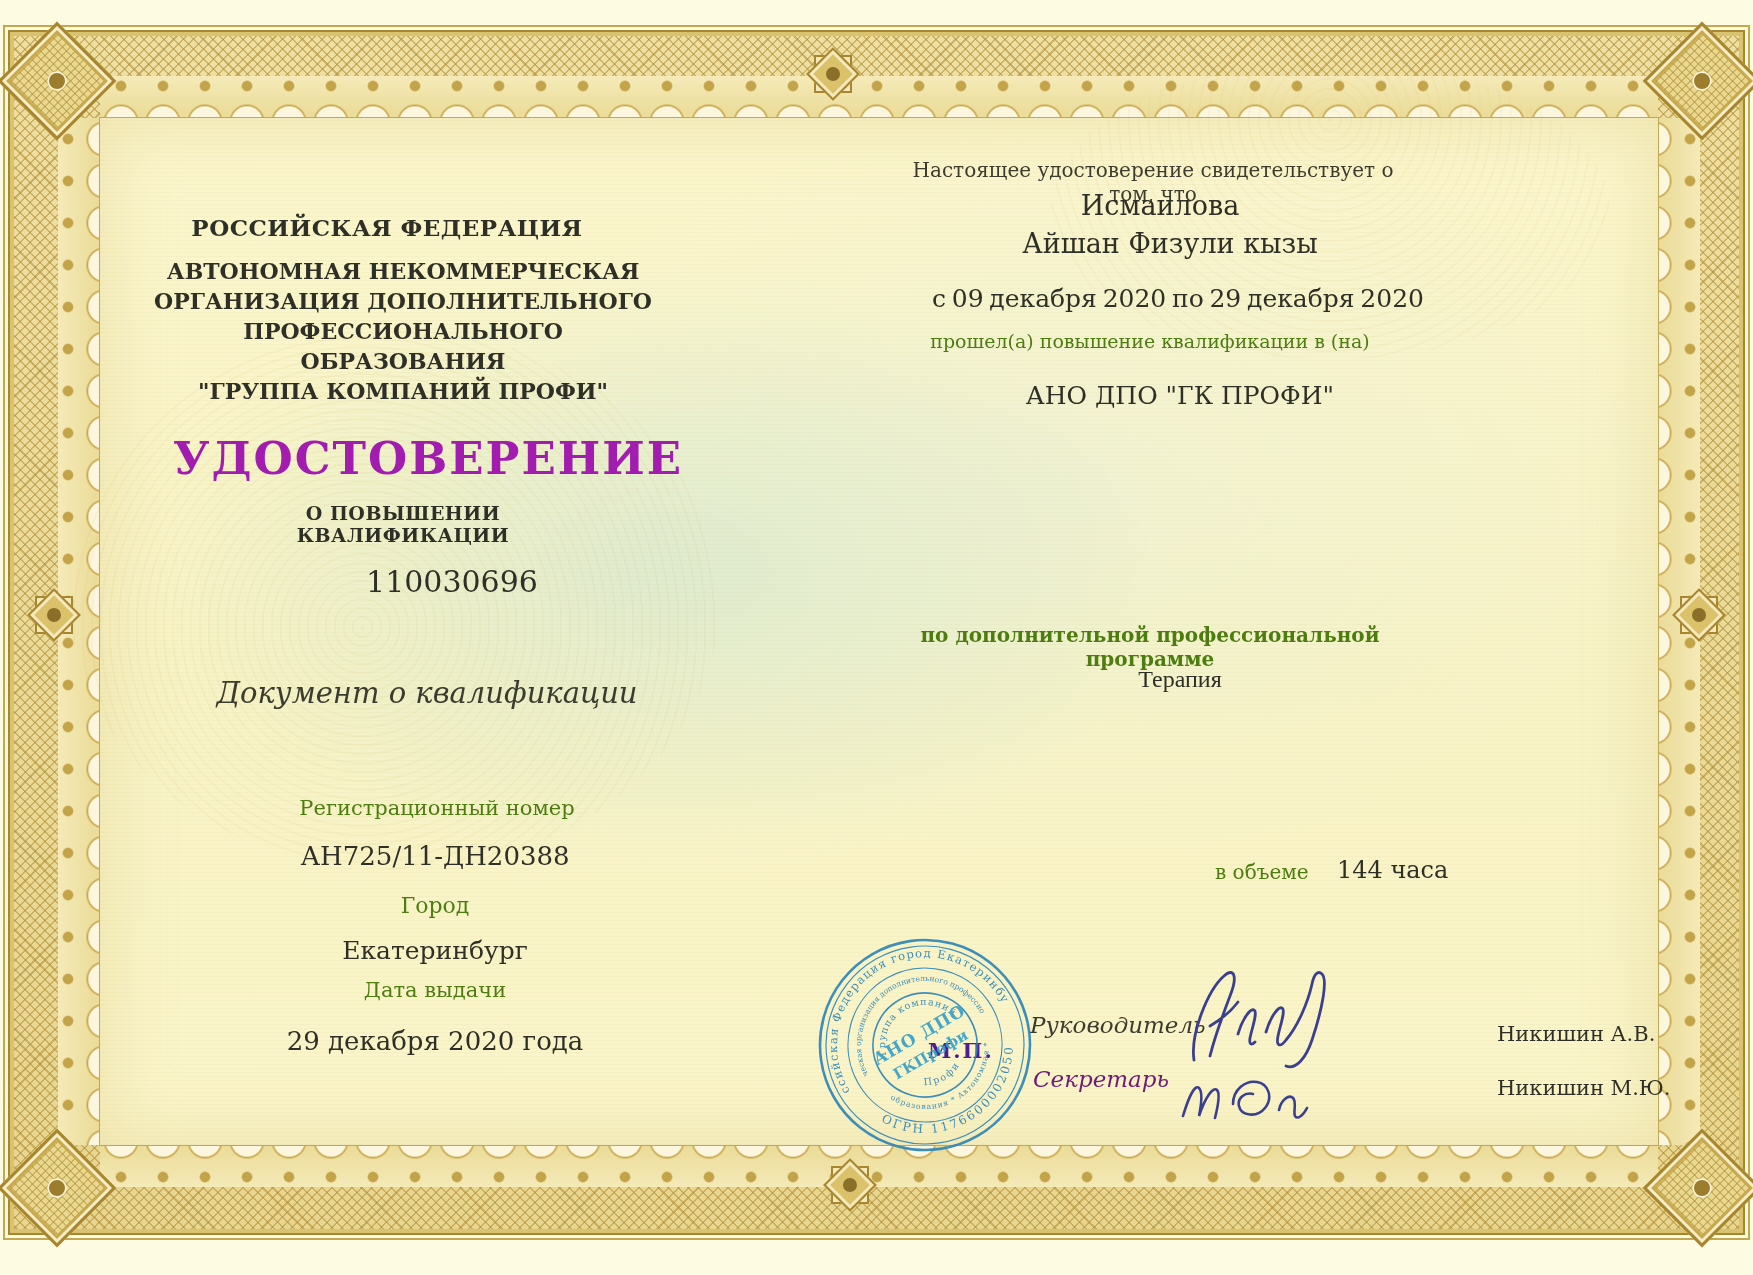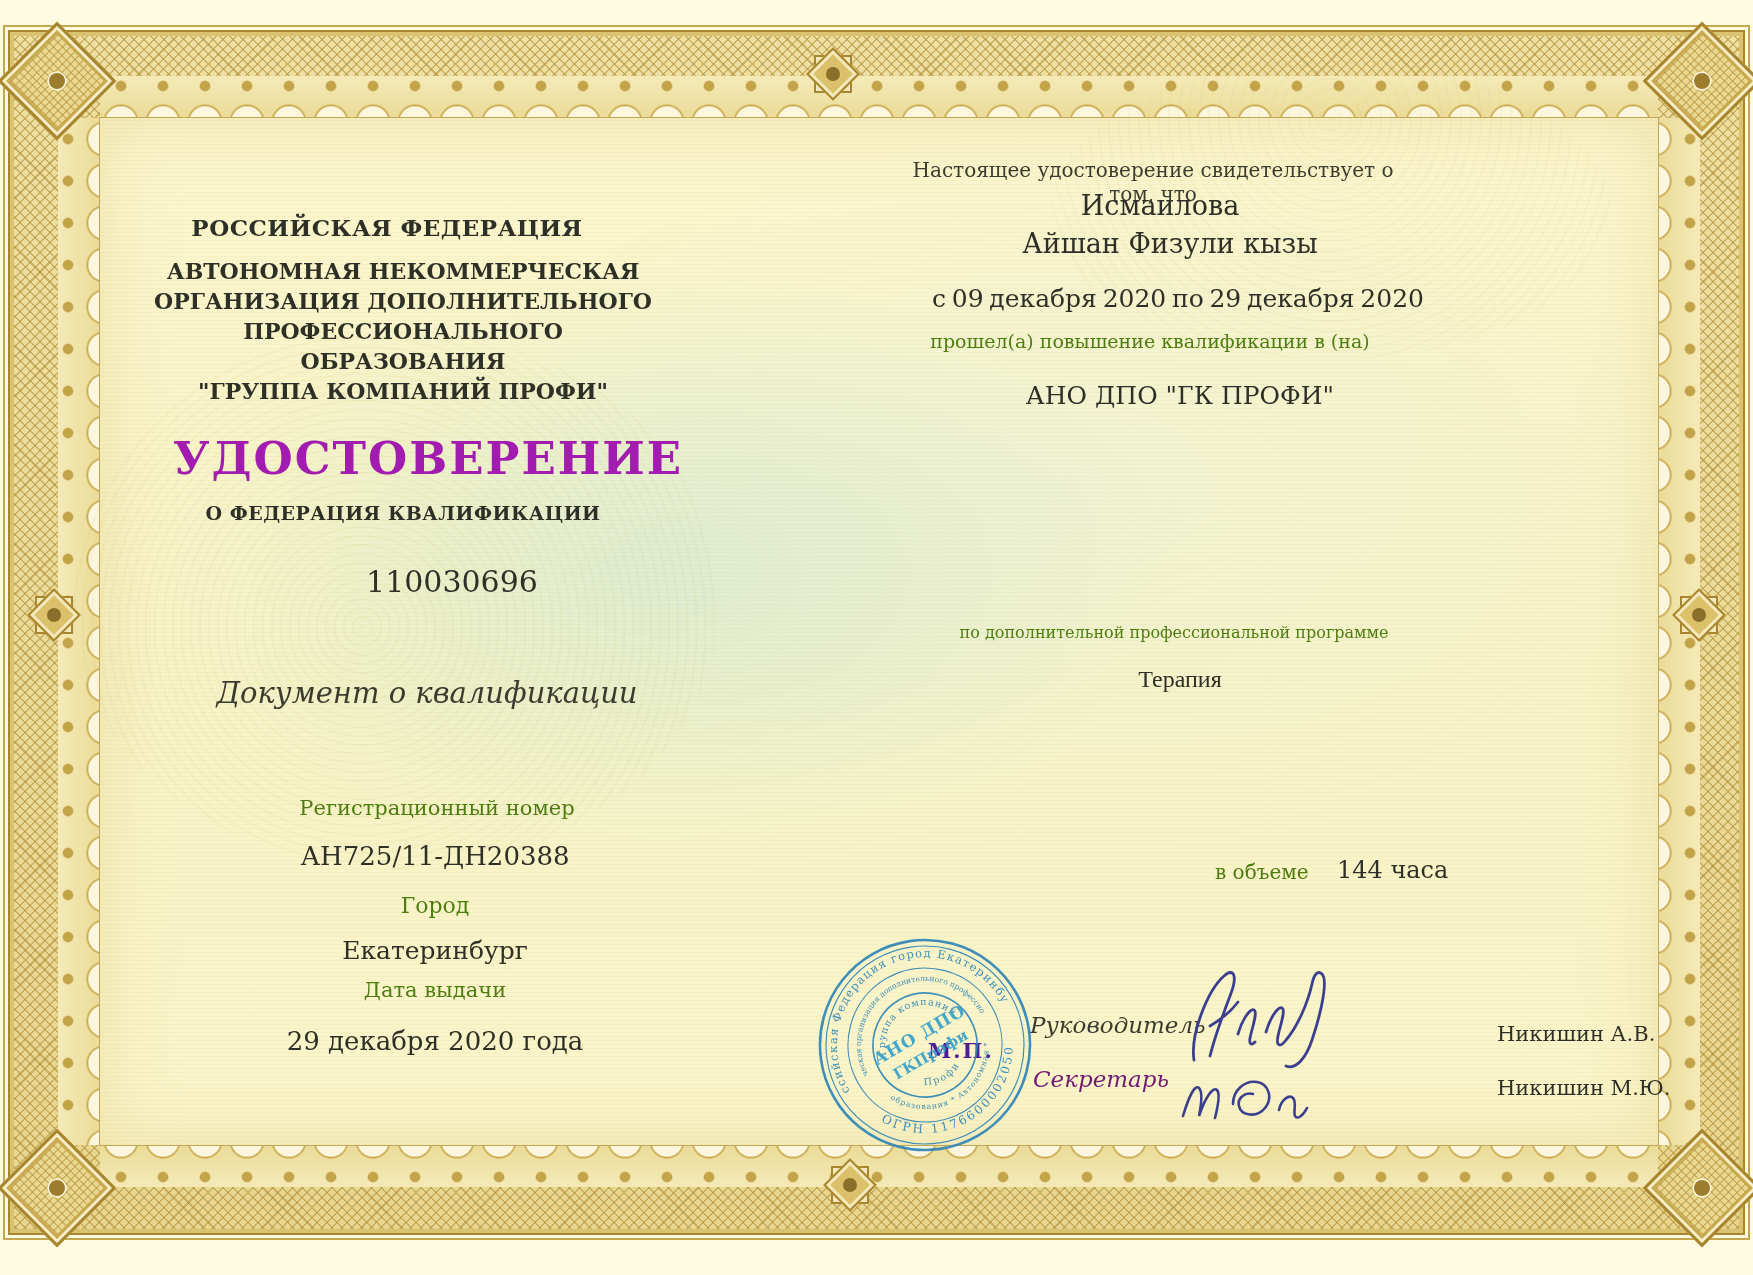--- a/index.html
+++ b/index.html
@@ -96,21 +96,21 @@
   .city-val{left:235px;top:936px;width:400px;font-size:25px;}
   .date-lbl{left:235px;top:978px;width:400px;font-size:21px;}
   .date-val{left:235px;top:1026px;width:400px;font-size:26px;}
 
   .statement{left:903px;top:158px;width:500px;font-size:20px;color:#3c3c2e;}
   .surname{left:910px;top:190px;width:500px;font-size:27px;}
   .name2{left:920px;top:228px;width:500px;font-size:27px;}
   .period{left:932px;top:284px;width:492px;font-size:25px;display:flex;justify-content:space-between;}
   .completed{left:900px;top:330px;width:500px;font-size:19px;}
   .institution{left:930px;top:381px;width:500px;font-size:25px;}
-  .prog-lbl{left:924px;top:623px;width:500px;font-size:16px;}
+  .prog-lbl{left:900px;top:623px;width:500px;font-size:20px;font-weight:bold;}
   .prog-val{left:930px;top:666px;width:500px;font-size:24px;font-family:Liberation Serif, serif;}
   .vol-lbl{left:1215px;top:860px;font-size:20px;text-align:left;}
   .vol-val{left:1337px;top:856px;font-size:24px;text-align:left;}
   .head-lbl{left:1030px;top:1012px;font-size:23px;font-style:italic;color:#3b3c2f;text-align:left;}
   .head-name{left:1497px;top:1022px;font-size:21px;text-align:left;}
   .sec-lbl{left:1033px;top:1066px;font-size:23px;font-style:italic;color:#701a75;text-align:left;}
   .sec-name{left:1497px;top:1076px;font-size:21px;text-align:left;}
 
   
   .mp{position:absolute;left:928px;top:1038px;font-size:21px;font-weight:bold;letter-spacing:2px;color:#4c1d95;z-index:1;}
@@ -168,21 +168,21 @@
     </div>
 
   <div class="t federation">РОССИЙСКАЯ ФЕДЕРАЦИЯ</div>
   <div class="t org">
     <div>АВТОНОМНАЯ НЕКОММЕРЧЕСКАЯ</div>
     <div>ОРГАНИЗАЦИЯ ДОПОЛНИТЕЛЬНОГО</div>
     <div>ПРОФЕССИОНАЛЬНОГО ОБРАЗОВАНИЯ</div>
     <div>"ГРУППА КОМПАНИЙ ПРОФИ"</div>
   </div>
   <div class="t doc-title">УДОСТОВЕРЕНИЕ</div>
-  <div class="t doc-sub">О ФЕДЕРАЦИЯ КВАЛИФИКАЦИИ</div>
+  <div class="t doc-sub">О ПОВЫШЕНИИ КВАЛИФИКАЦИИ</div>
   <div class="t blank-num">110030696</div>
   <div class="t doc-kind">Документ о квалификации</div>
   <div class="t lbl reg-lbl">Регистрационный номер</div>
   <div class="t reg-num">АН725/11-ДН20388</div>
   <div class="t lbl city-lbl">Город</div>
   <div class="t city-val">Екатеринбург</div>
   <div class="t lbl date-lbl">Дата выдачи</div>
   <div class="t date-val">29 декабря 2020 года</div>
 
   <div class="t statement">Настоящее удостоверение свидетельствует о том, что</div>

